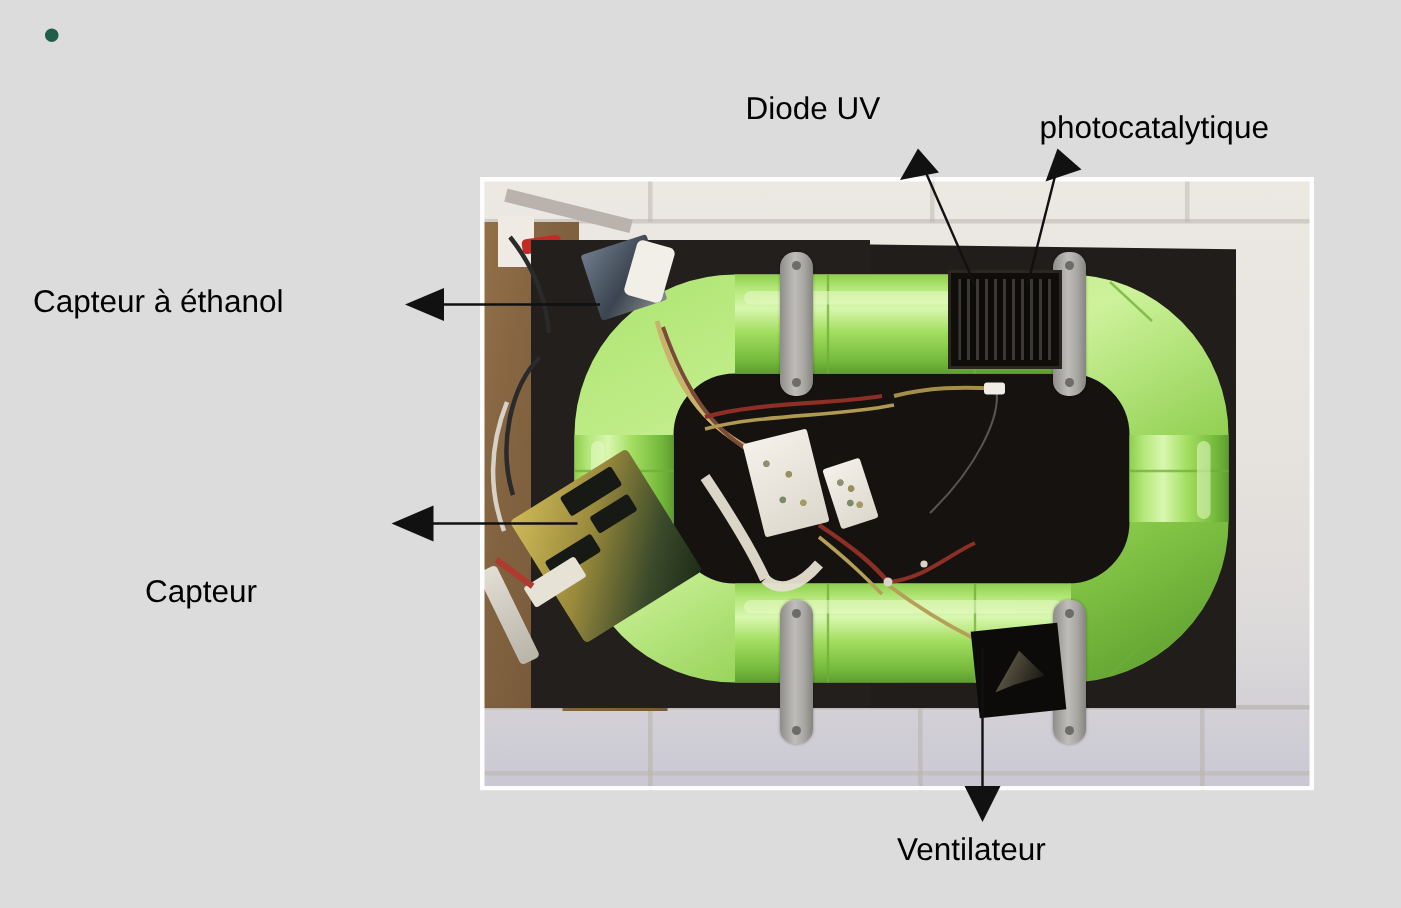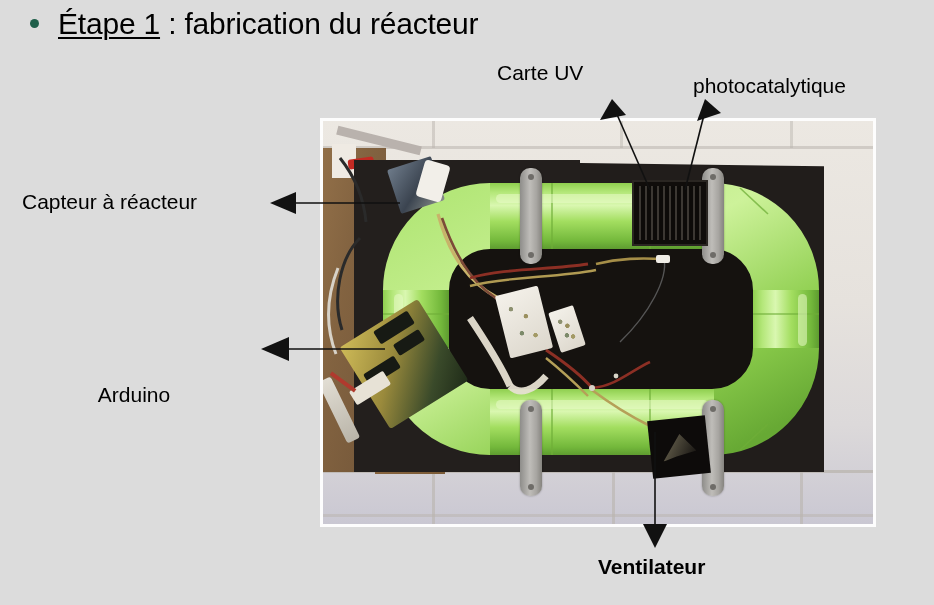--- a/index.html
+++ b/index.html
@@ -56,21 +56,21 @@
     position: absolute;
     font-size: 21px;
     line-height: 26px;
     color: #000;
     white-space: pre;
   }
   #label-diode-uv   { left: 497px; top: 60px; }
   #label-plaque     { left: 693px; top: 21px; }
   #label-capteur    { left: 22px;  top: 189px; }
   #label-carte      { left: 14px;  top: 330px; text-align: center; width: 240px; }
-  #label-ventilateur{ left: 598px; top: 554px; font-weight: bold; }
+  #label-ventilateur{ left: 598px; top: 554px; }
 
   
   #photo {
     position: absolute;
     left: 320px;
     top: 118px;
     width: 556px;
     height: 409px;
     overflow: hidden;
     background: #e9e7e4;
@@ -310,33 +310,32 @@
     pointer-events: none;
   }
 </style>
 </head>
 <body>
 
 <div id="slide">
 
   <div class="bullet-row">
     <div class="bullet-dot"></div>
-    <div class="title-text"><span class="title-underline">Étape 1</span><span> : fabrication du réacteur</span></div>
   </div>
 
-  <div class="label" id="label-diode-uv">Carte UV</div>
+  <div class="label" id="label-diode-uv">Diode UV</div>
 
   <div class="label" id="label-plaque">
     <div>photocatalytique</div>
   </div>
 
-  <div class="label" id="label-capteur">Capteur à réacteur</div>
+  <div class="label" id="label-capteur">Capteur à éthanol</div>
 
   <div class="label" id="label-carte">
-    <div>Arduino</div>
+    <div>Capteur</div>
   </div>
 
   <div class="label" id="label-ventilateur">Ventilateur</div>
 
   <div id="photo">
 
     <div class="floor"></div>
     <div class="grout gr-h1"></div>
     <div class="grout gr-h2"></div>
     <div class="grout gr-h3"></div>

